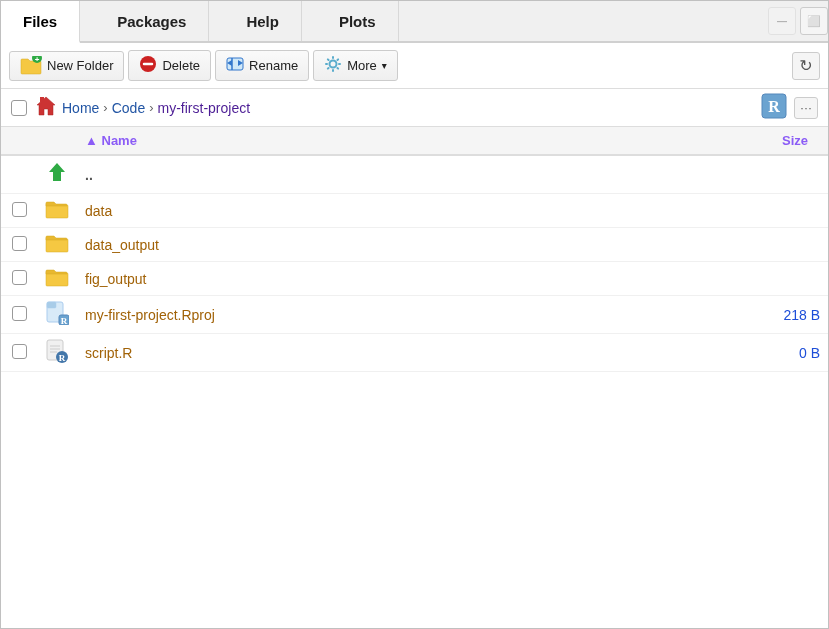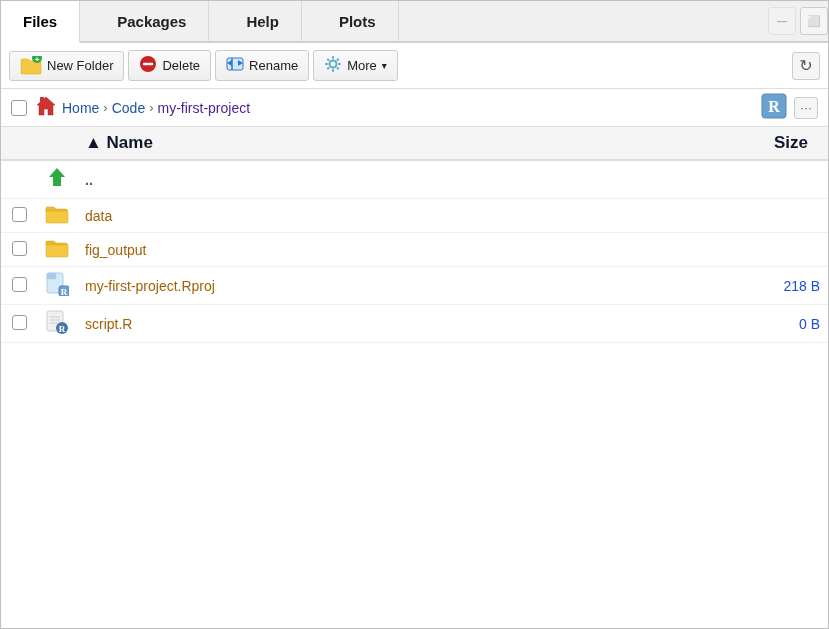--- a/index.html
+++ b/index.html
@@ -118,22 +118,22 @@
       background: #fff;
     }
     .file-table thead tr {
       background: #f5f5f5;
       border-bottom: 2px solid #ddd;
     }
     .file-table th {
       padding: 6px 8px;
       text-align: left;
       font-weight: 600;
-      font-size: 17px;
-      color: #0f172a;
+      font-size: 13px;
+      color: #8b5cf6;
     }
     .file-table th.size-col { text-align: right; padding-right: 20px; }
     .file-table td {
       padding: 5px 8px;
       font-size: 14px;
       border-bottom: 1px solid #f0f0f0;
       vertical-align: middle;
     }
     .check-col { width: 36px; text-align: center; }
     .icon-col { width: 36px; text-align: center; }
@@ -310,20 +310,29 @@
     </svg></td>
           <td class="name-col">data</td>
           <td class="size-col"></td>
         </tr>
         <tr>
           <td class="check-col"><div class="file-checkbox"></div></td>
           <td class="icon-col"><svg width="24" height="20" viewBox="0 0 24 20">
       <path d="M1 5 Q1 4 2 4 L9 4 L11 6 L22 6 Q23 6 23 7 L23 18 Q23 19 22 19 L2 19 Q1 19 1 18 Z" fill="#f5c842" stroke="#d4a820" stroke-width="0.5"></path>
       <path d="M1 5 L1 7 L22 7 L22 6 Q22 5 21 5 L11 5 L9 3 L2 3 Q1 3 1 4 Z" fill="#e8b830" stroke="#d4a820" stroke-width="0.5"></path>
     </svg></td>
+          <td class="name-col">data_output</td>
+          <td class="size-col"></td>
+        </tr>
+        <tr>
+          <td class="check-col"><div class="file-checkbox"></div></td>
+          <td class="icon-col"><svg width="24" height="20" viewBox="0 0 24 20">
+      <path d="M1 5 Q1 4 2 4 L9 4 L11 6 L22 6 Q23 6 23 7 L23 18 Q23 19 22 19 L2 19 Q1 19 1 18 Z" fill="#f5c842" stroke="#d4a820" stroke-width="0.5"></path>
+      <path d="M1 5 L1 7 L22 7 L22 6 Q22 5 21 5 L11 5 L9 3 L2 3 Q1 3 1 4 Z" fill="#e8b830" stroke="#d4a820" stroke-width="0.5"></path>
+    </svg></td>
           <td class="name-col">fig_output</td>
           <td class="size-col"></td>
         </tr>
         <tr>
           <td class="check-col"><div class="file-checkbox"></div></td>
           <td class="icon-col"><svg width="24" height="24" viewBox="0 0 24 24">
       <rect x="2" y="1" width="16" height="20" rx="2" fill="#d8eaf8" stroke="#aaccee" stroke-width="1"></rect>
       <rect x="2" y="1" width="9" height="6" rx="1" fill="#a8cce8" stroke="#aaccee" stroke-width="0.5"></rect>
       <rect x="14" y="14" width="10" height="10" rx="2" fill="#6ba3d0" stroke="#5588bb" stroke-width="1"></rect>
       <text x="19" y="23" text-anchor="middle" fill="white" font-size="9" font-weight="bold" font-family="serif">R</text>

